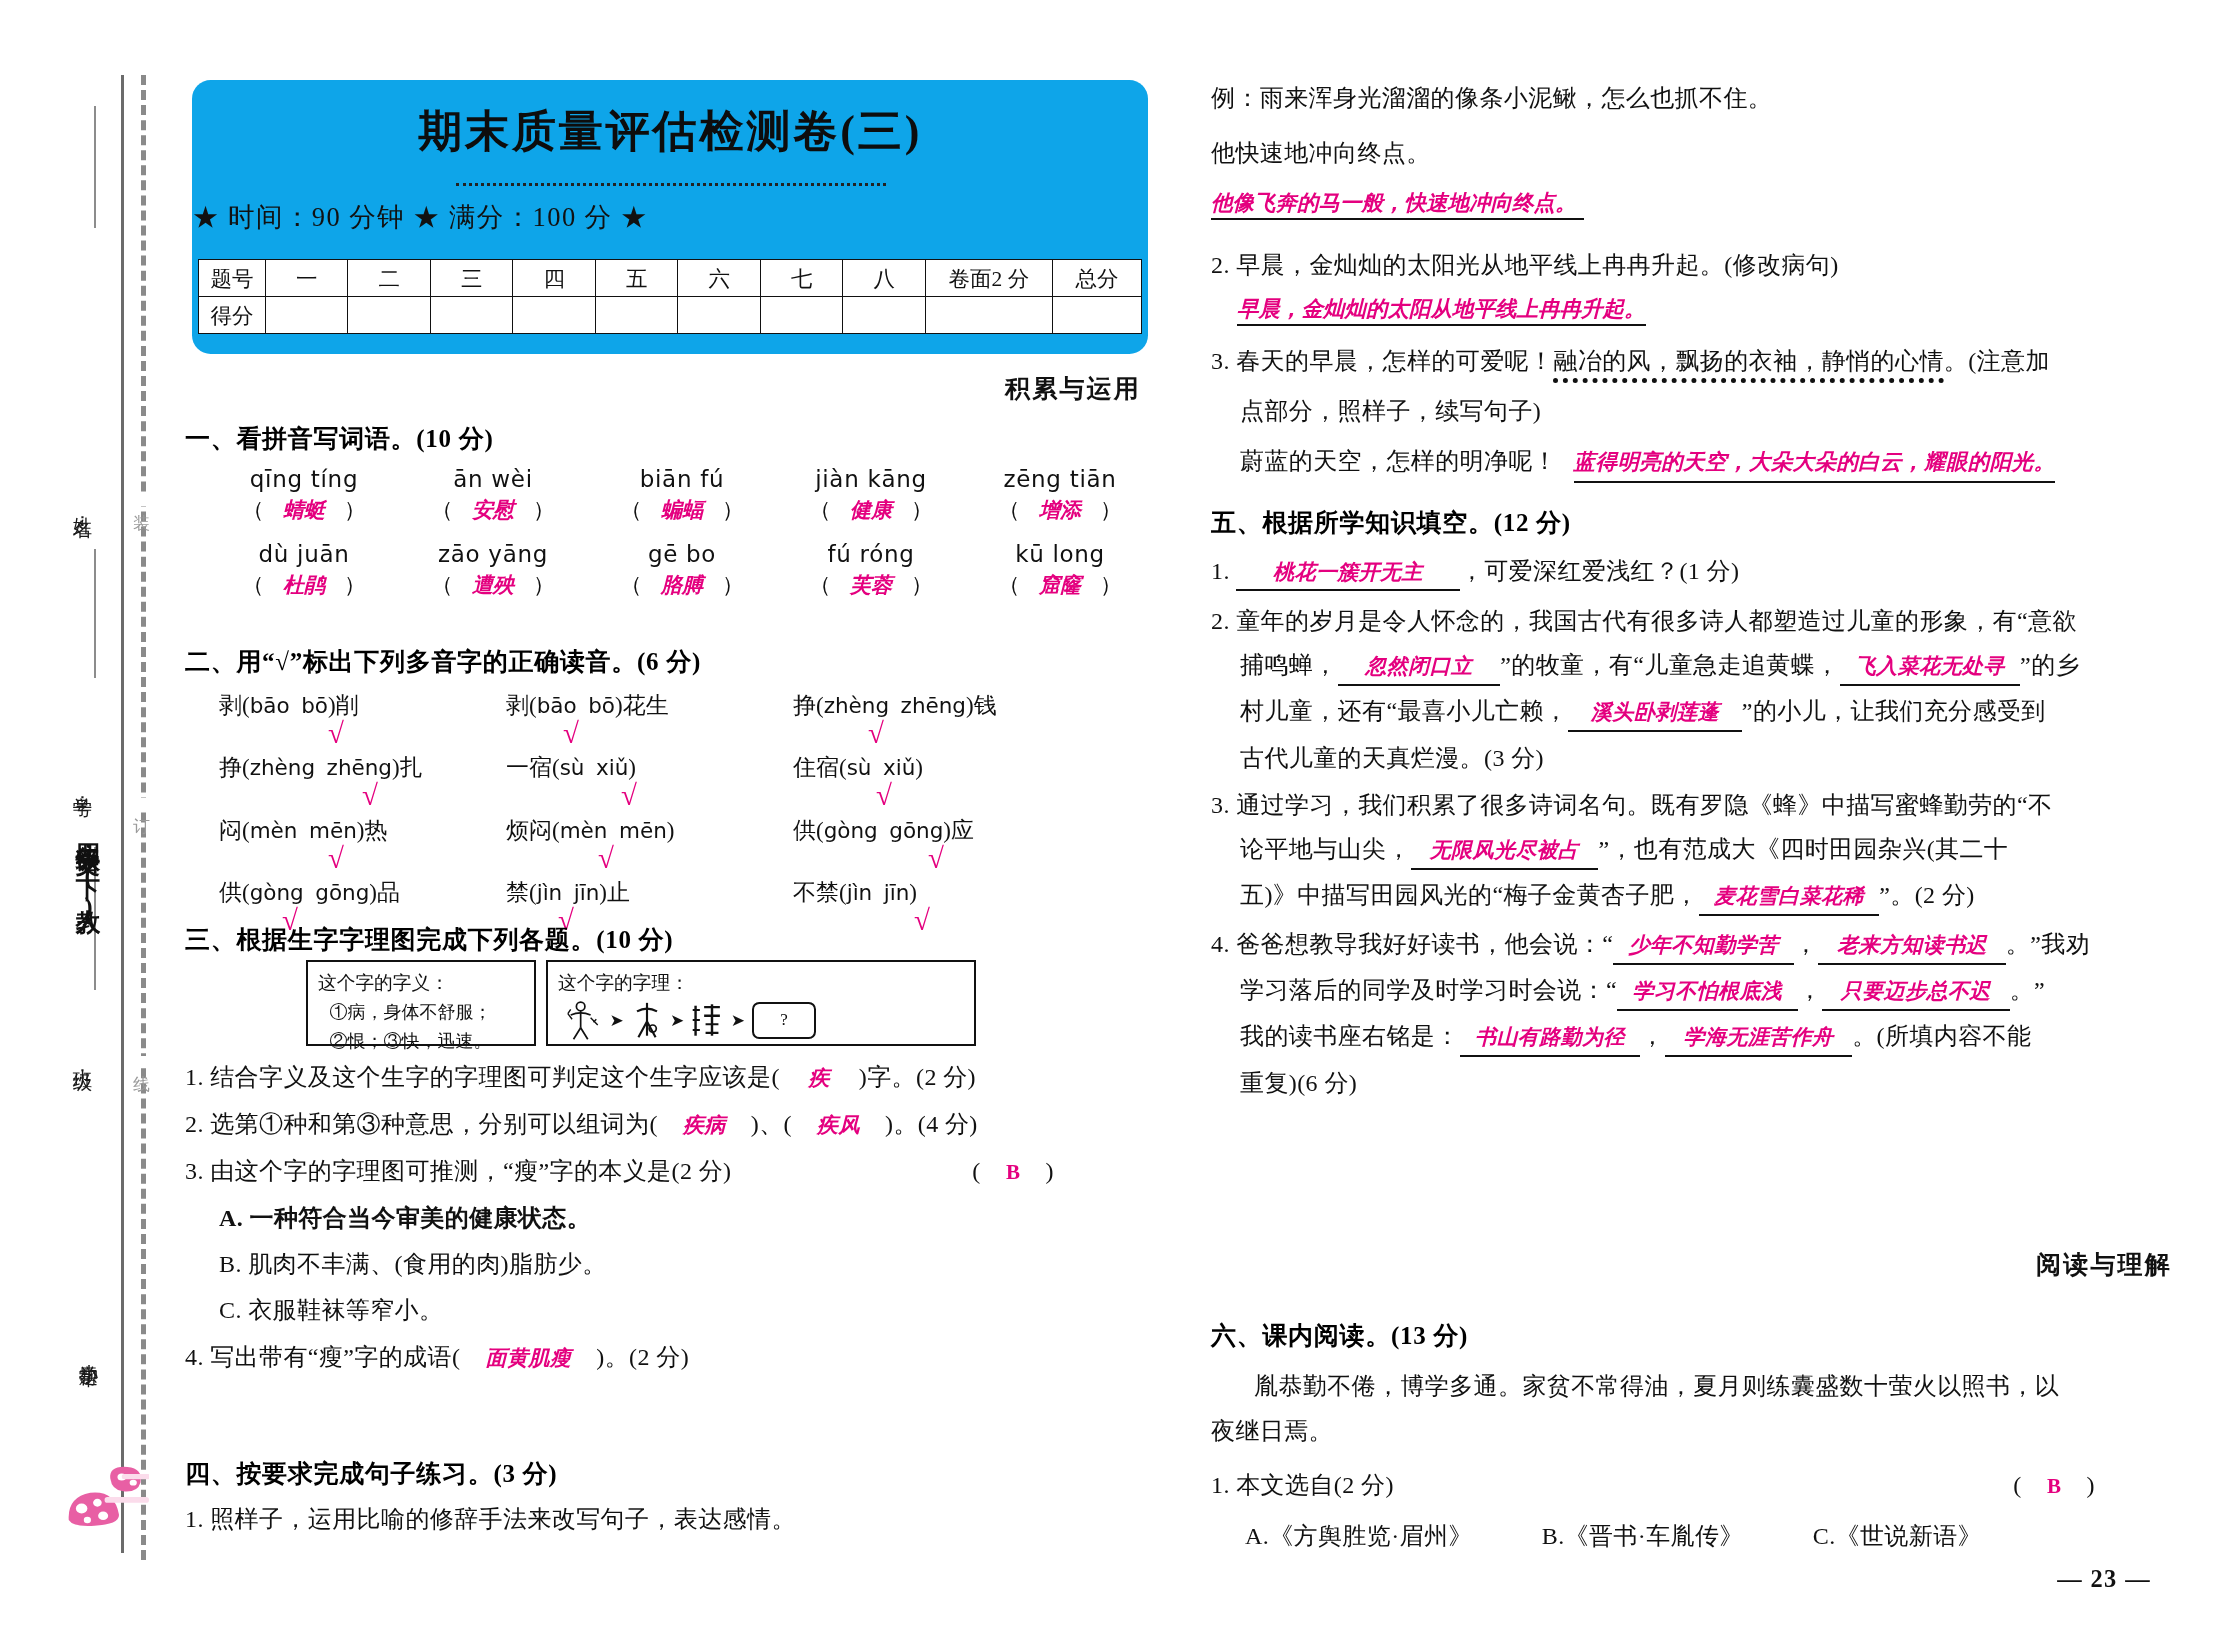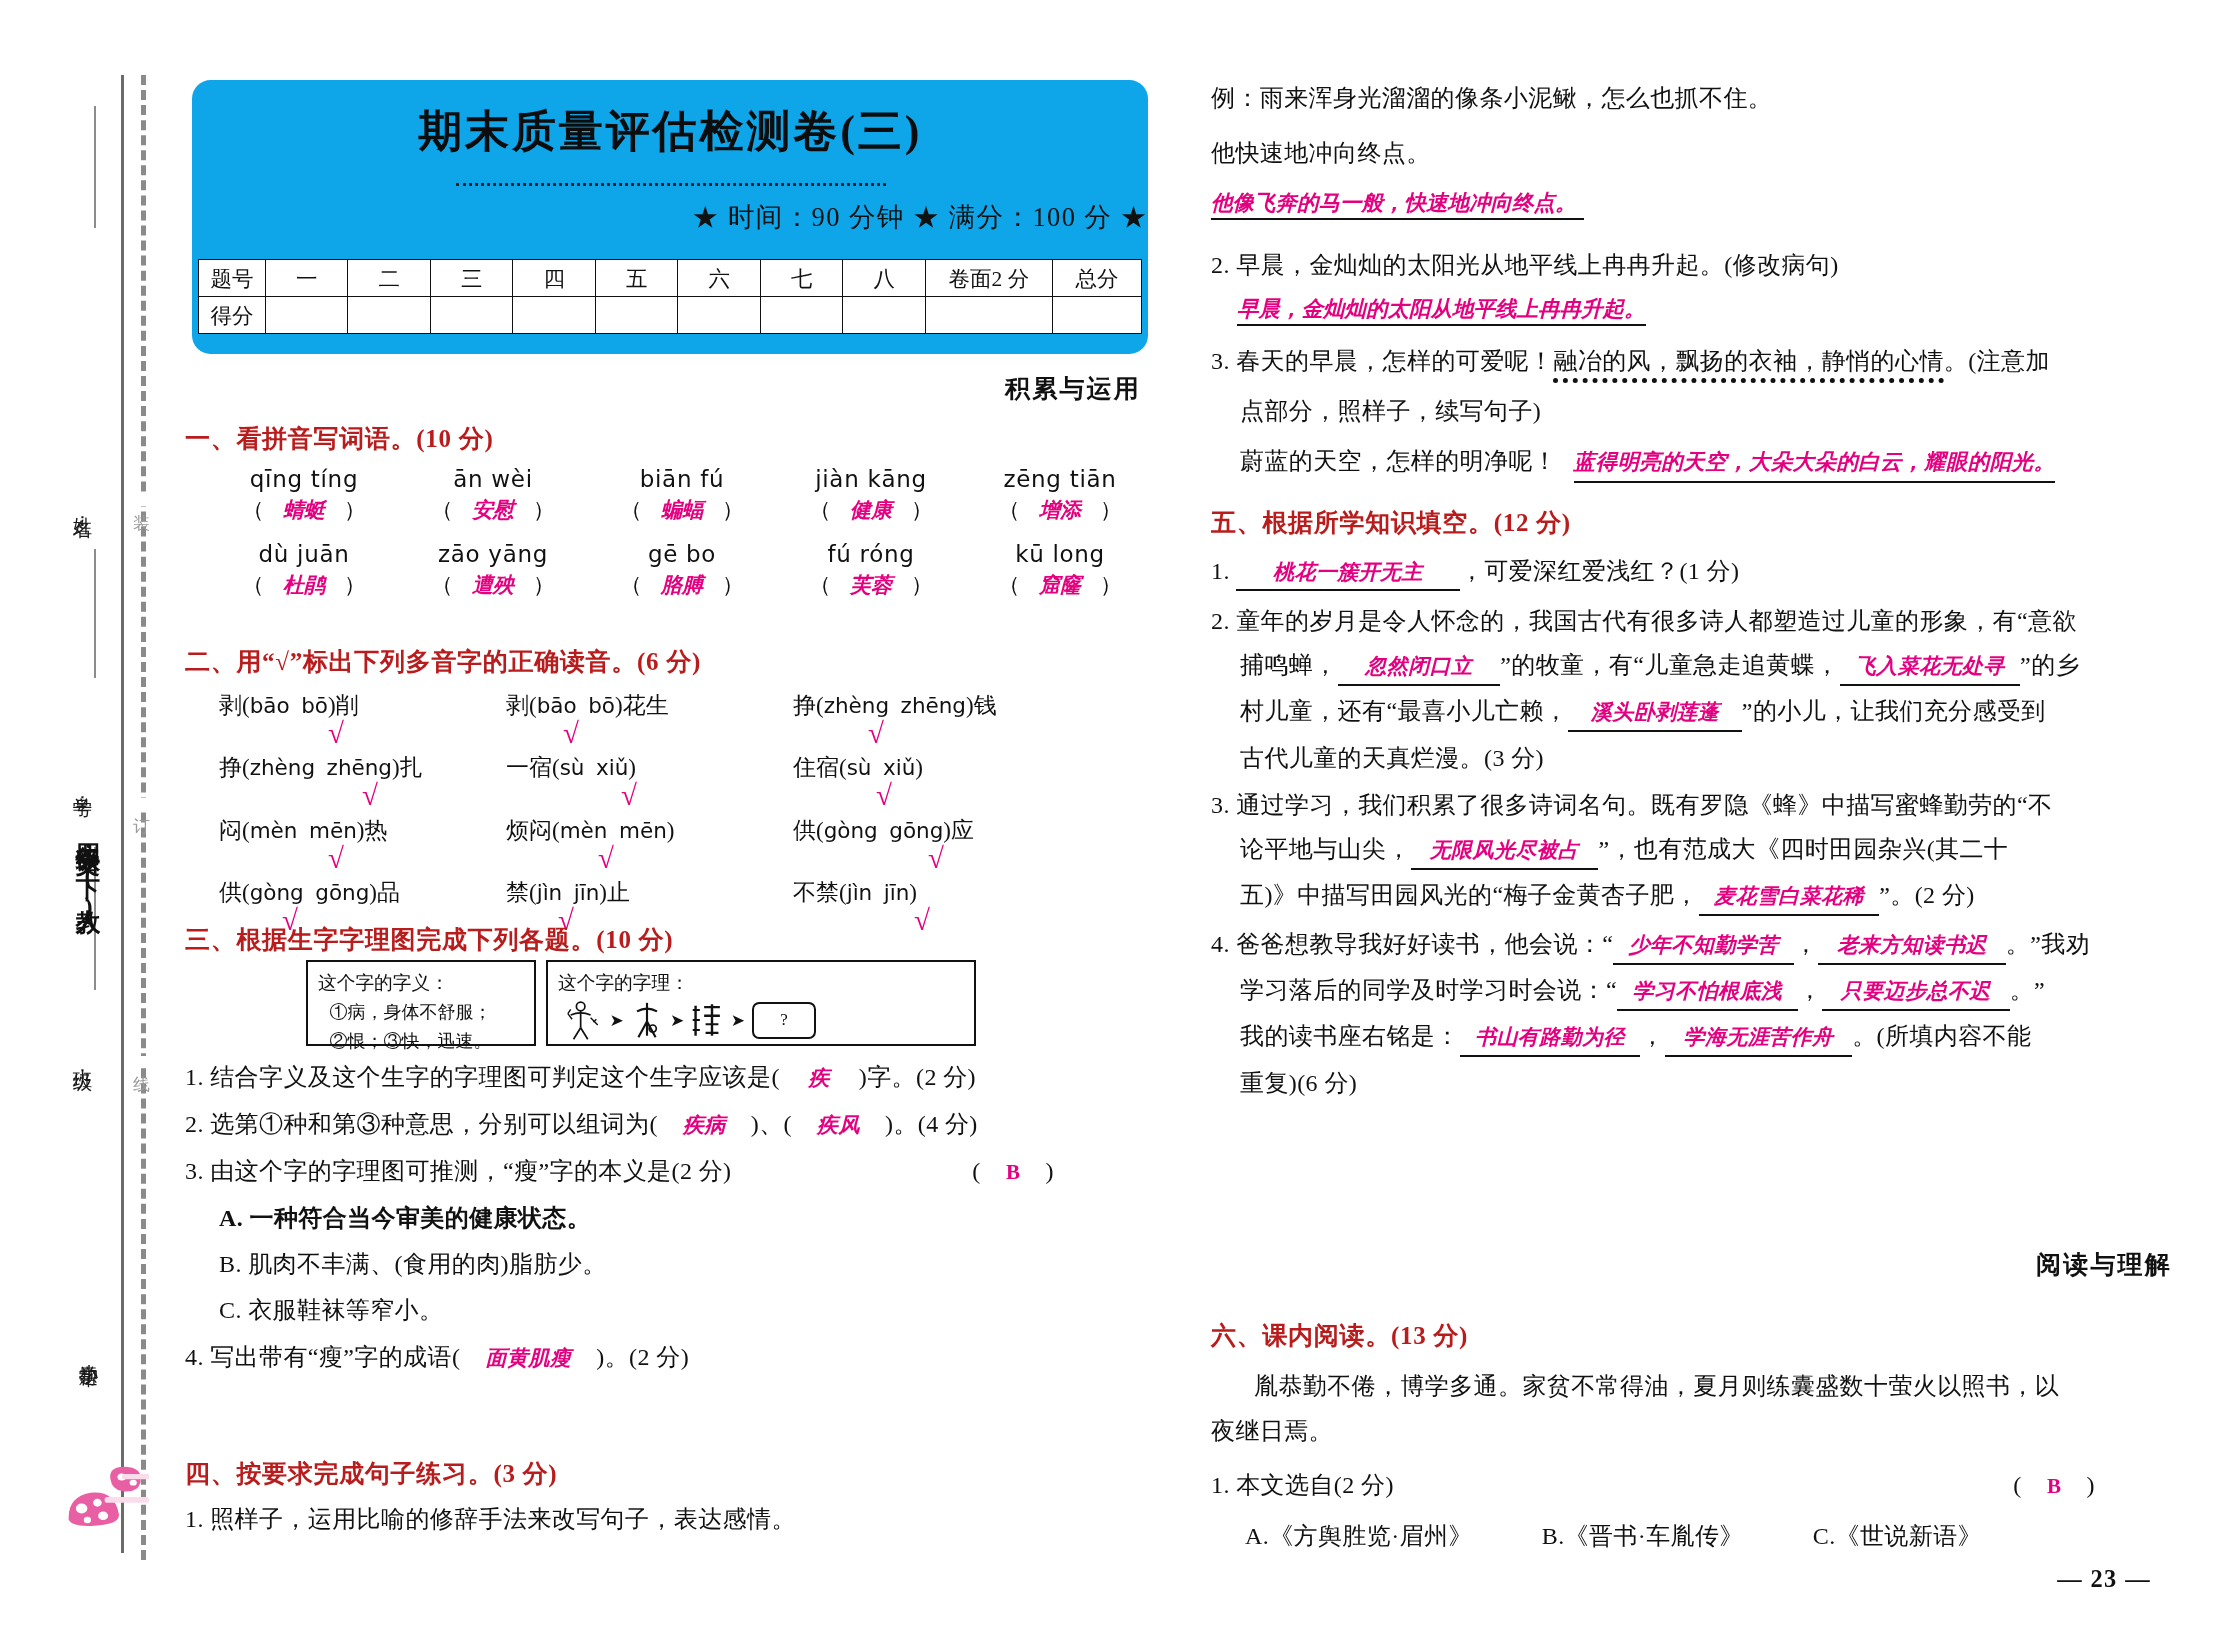--- a/index.html
+++ b/index.html
@@ -130,21 +130,21 @@
     position: absolute;
     left: 264px;
     top: 103px;
     width: 430px;
     border-top: 3.6px dotted #222;
   }
   .exam-meta {
     position: absolute;
     left: 0; right: 0;
     top: 119px;
-    text-align: right;
+    text-align: left;
     font-size: 26.5px;
     letter-spacing: 1.4px;
     color: #111;
   }
   .score-table {
     position: absolute;
     left: 5.7px;
     top: 179px;
     width: 944px;
     border-collapse: collapse;
@@ -167,21 +167,21 @@
   .part-title {
     text-align: right;
     font-size: 25px;
     font-weight: bold;
     color: #111;
     letter-spacing: 2.2px;
   }
   .sec-head {
     font-size: 25px;
     font-weight: bold;
-    color: #b91c1c;
+    color: #000000;
     letter-spacing: 0.7px;
     line-height: 1.25;
   }
   .q {
     font-size: 24px;
     color: #111;
     line-height: 1.55;
     letter-spacing: 0.4px;
   }
   .ans {

